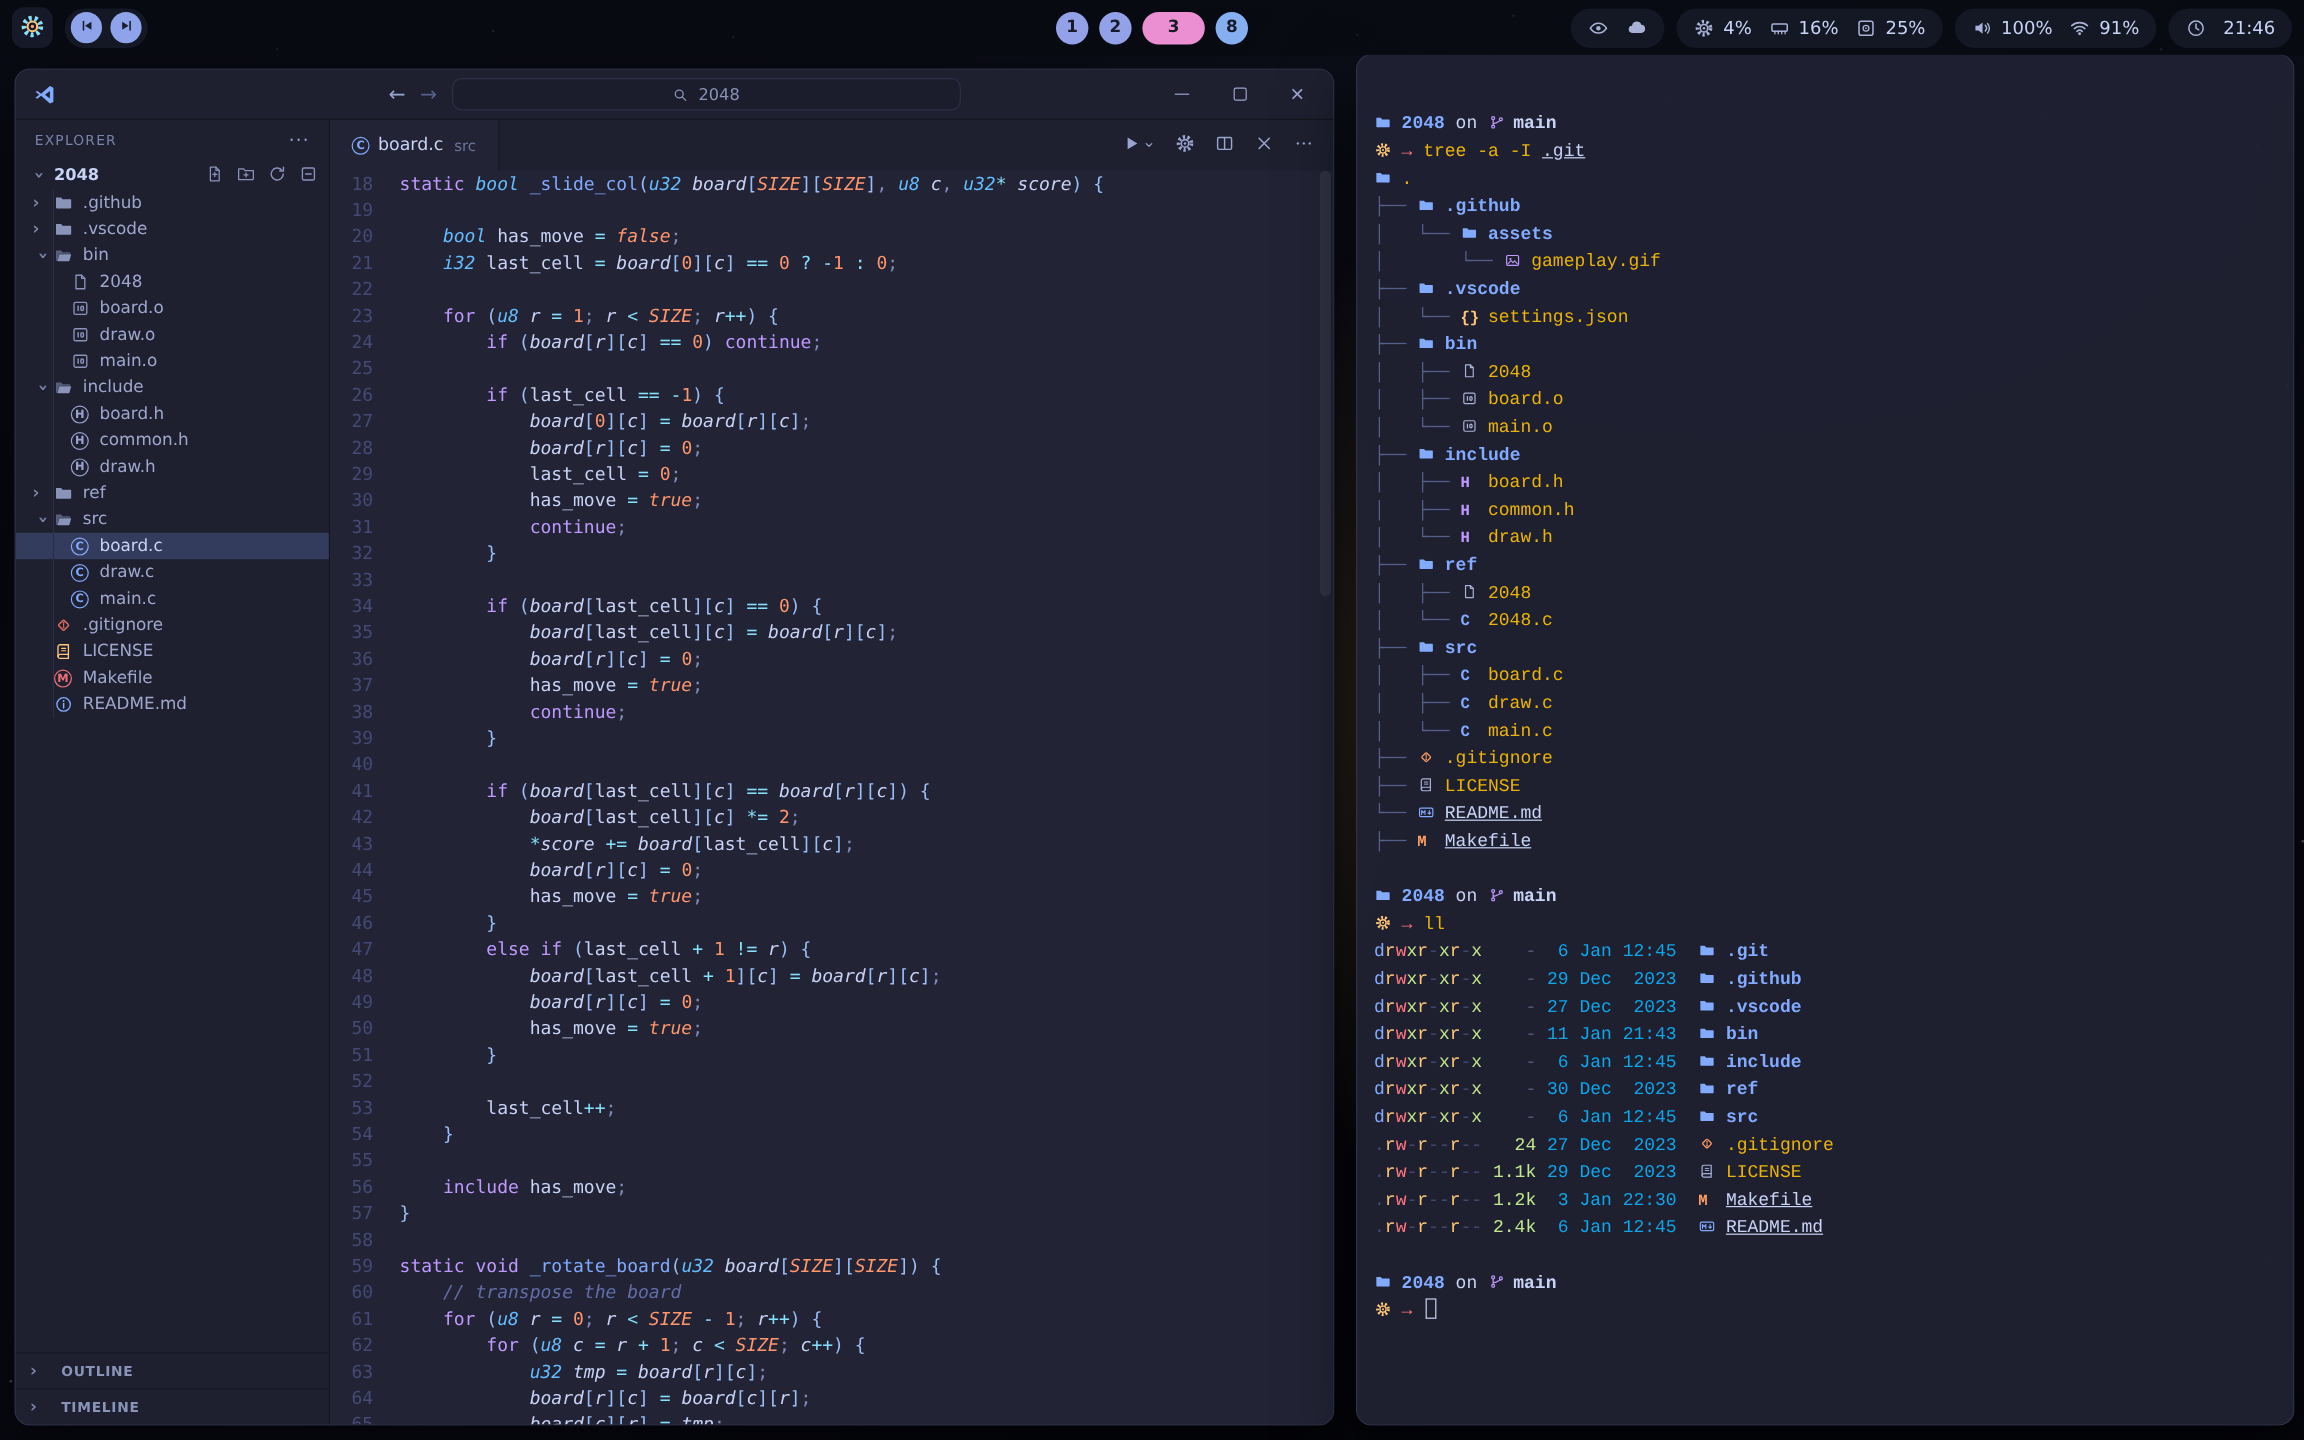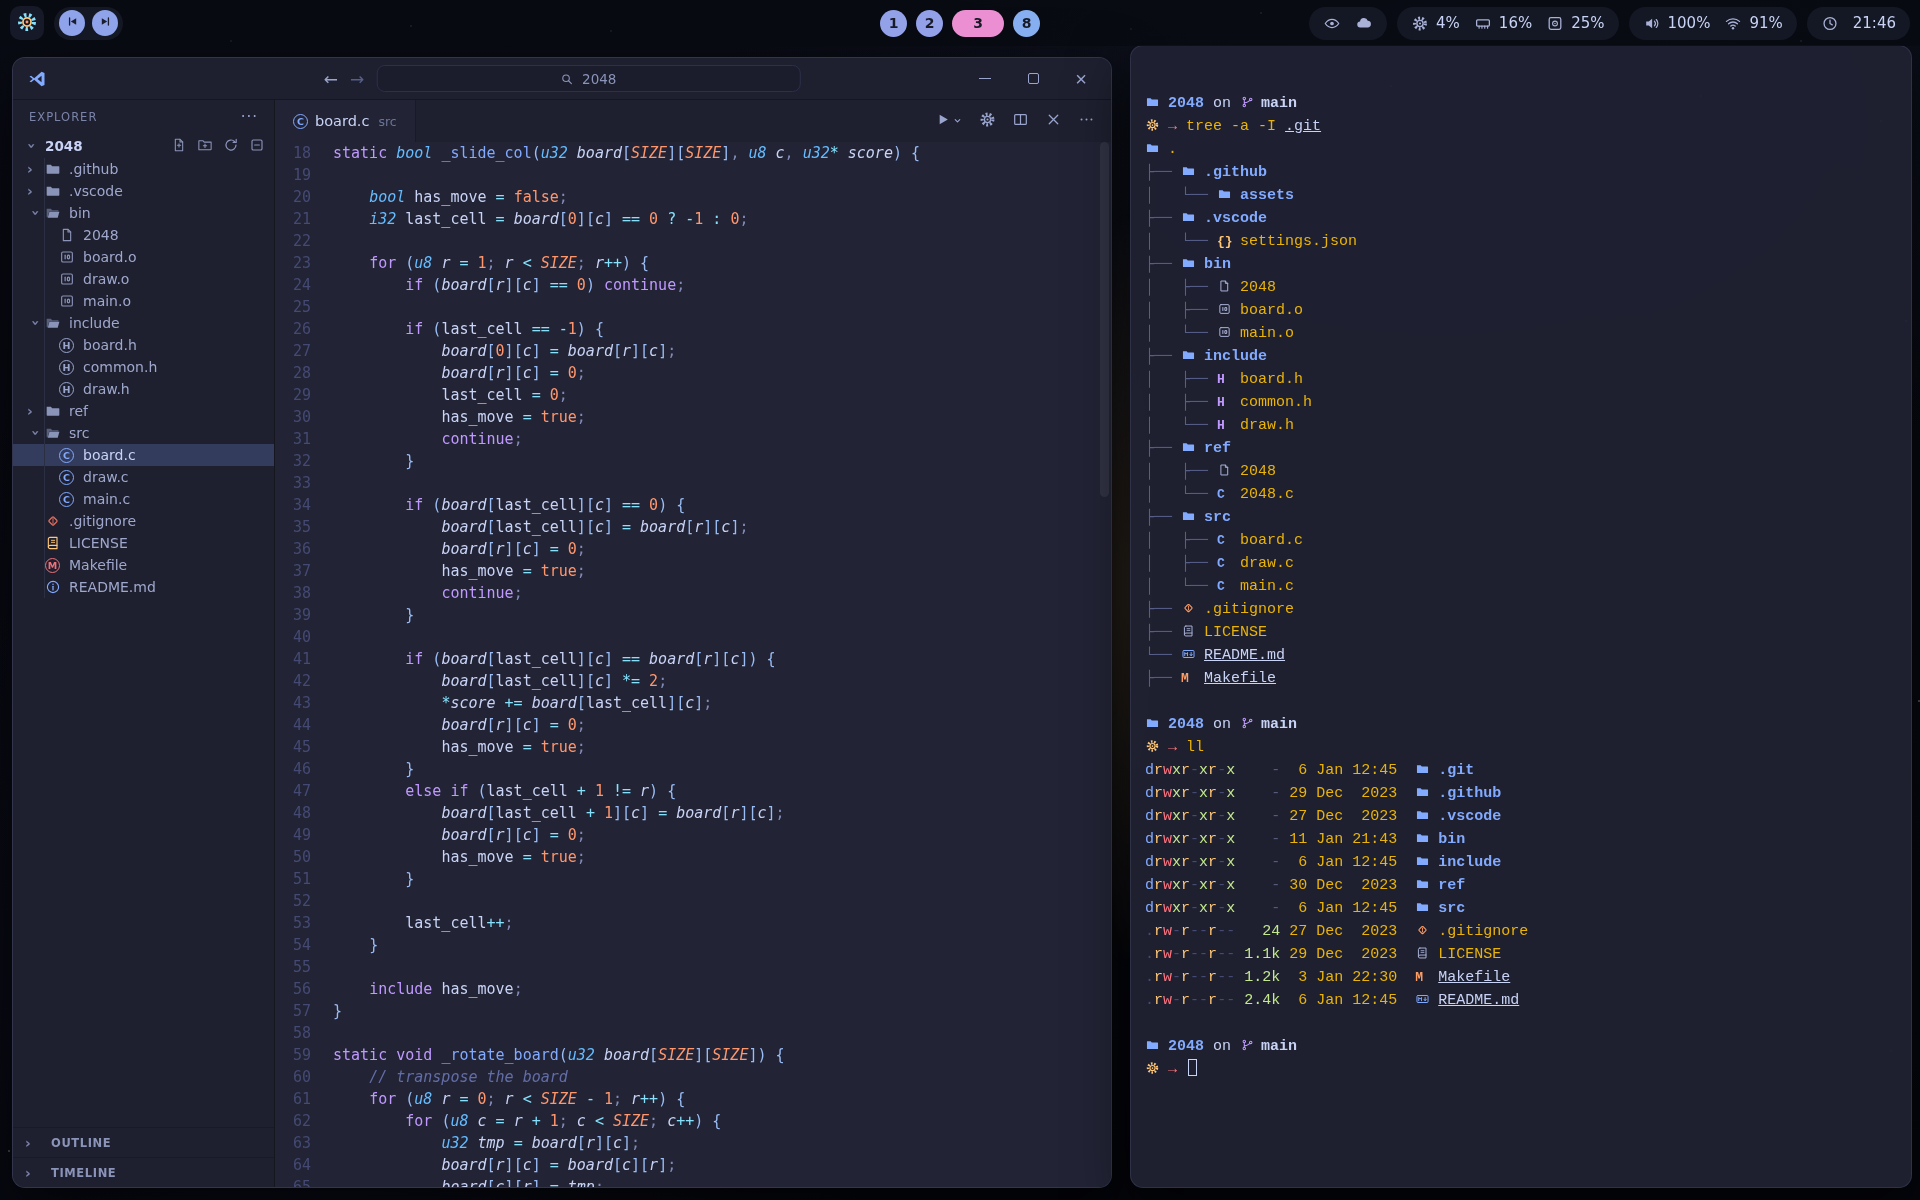--- a/index.html
+++ b/index.html
@@ -101,21 +101,21 @@
   .ta-btn .caret svg{width:11px;height:11px}
   .codearea{flex:1;position:relative;overflow:hidden;font-family:"DejaVu Sans Mono","Liberation Mono",monospace;font-size:15px}
   .cl{display:flex;height:22px;line-height:22px}
   .ln{width:58px;flex:0 0 auto;text-align:right;padding-right:22px;color:#444a73}
   .lc{white-space:pre;color:#c8d3f5}
   .kw{color:#c099ff}
   .ty{color:#65bcff;font-style:italic}
   .fn{color:#82aaff}
   .mc{color:#ff966c;font-style:italic}
   .nu{color:#ff966c}
-  .ct{color:#ff966c;}
+  .ct{color:#ff966c;font-style:italic}
   .op{color:#86e1fc}
   .cm{color:#636da6;font-style:italic}
   .pm{color:#c8d3f5;font-style:italic}
   .br{color:#9abdf5}
   .pu{color:#828bb8}
   .id{color:#c8d3f5}
   .scrollbar{position:absolute;right:2px;top:0;width:9px;height:100%;}
   .scroll-thumb{position:absolute;top:0;width:9px;height:34%;background:rgba(255,255,255,.07);border-radius:5px}
   
   .terminal{left:1130px;top:45px;width:782px;height:1143px;background:rgba(31,33,50,.96);overflow:hidden}
@@ -140,21 +140,21 @@
   .p-dir{color:#82aaff;font-weight:700}
   .p-on{color:#c8d3f5}
   .p-branch{color:#c8d3f5;font-weight:700}
   .t-arrow{color:#ff757f;font-weight:700}
   .t-pre{color:#565f89}
   .t-dir{color:#82aaff;font-weight:700}
   .t-plain{color:#eab308}
   .t-underline{color:#c8d3f5;text-decoration:underline}
   .t-sz{color:#c3e88d}
   .t-dash{color:#545c7e}
-  .t-dt{color:#eab308}
+  .t-dt{color:#0ea5e9}
   .cursorblk{display:inline-block;width:9px;height:17px;border:1.5px solid #c8d3f5;vertical-align:-3px;margin-left:2px}
 </style>
 </head>
 <body>
 
 <div class="wallpaper">
   <div class="stars"></div>
   <div class="glow"></div>
 </div>
 
@@ -774,20 +774,25 @@
           </svg></span><span class="t-arrow">→ </span><span class="t-plain">tree -a -I </span><span class="t-underline">.git</span></div>
       <div class="tl"><span class="t-pre"></span><span class="ic folder"><svg xmlns="http://www.w3.org/2000/svg" viewBox="0 0 24 24">
             <path d="M2.5 5.5h6.3l2 2.2H20.7a.8.8 0 01.8.8V18a1 1 0 01-1 1H3.5a1 1 0 01-1-1V5.5z" fill="currentColor"></path>
           </svg></span><span class="t-plain">.</span></div>
       <div class="tl"><span class="t-pre">├── </span><span class="ic folder"><svg xmlns="http://www.w3.org/2000/svg" viewBox="0 0 24 24">
             <path d="M2.5 5.5h6.3l2 2.2H20.7a.8.8 0 01.8.8V18a1 1 0 01-1 1H3.5a1 1 0 01-1-1V5.5z" fill="currentColor"></path>
           </svg></span><span class="t-dir">.github</span></div>
       <div class="tl"><span class="t-pre">│   └── </span><span class="ic folder"><svg xmlns="http://www.w3.org/2000/svg" viewBox="0 0 24 24">
             <path d="M2.5 5.5h6.3l2 2.2H20.7a.8.8 0 01.8.8V18a1 1 0 01-1 1H3.5a1 1 0 01-1-1V5.5z" fill="currentColor"></path>
           </svg></span><span class="t-dir">assets</span></div>
+      <div class="tl"><span class="t-pre">│       └── </span><span class="ic image"><svg xmlns="http://www.w3.org/2000/svg" viewBox="0 0 24 24">
+            <rect x="3.5" y="5" width="17" height="14" rx="1.5" fill="none" stroke="currentColor" stroke-linecap="round" stroke-linejoin="round" stroke-width="1.7"></rect>
+            <circle cx="9" cy="10" r="1.5" fill="currentColor"></circle>
+            <path d="M5.5 16.5l4.2-4.2 2.8 2.8 2.4-2.4 3.6 3.8" fill="none" stroke="currentColor" stroke-linecap="round" stroke-linejoin="round" stroke-width="1.6"></path>
+          </svg></span><span class="t-plain">gameplay.gif</span></div>
       <div class="tl"><span class="t-pre">├── </span><span class="ic folder"><svg xmlns="http://www.w3.org/2000/svg" viewBox="0 0 24 24">
             <path d="M2.5 5.5h6.3l2 2.2H20.7a.8.8 0 01.8.8V18a1 1 0 01-1 1H3.5a1 1 0 01-1-1V5.5z" fill="currentColor"></path>
           </svg></span><span class="t-dir">.vscode</span></div>
       <div class="tl"><span class="t-pre">│   └── </span><span class="ic tx braces">{}</span><span class="t-plain">settings.json</span></div>
       <div class="tl"><span class="t-pre">├── </span><span class="ic folder"><svg xmlns="http://www.w3.org/2000/svg" viewBox="0 0 24 24">
             <path d="M2.5 5.5h6.3l2 2.2H20.7a.8.8 0 01.8.8V18a1 1 0 01-1 1H3.5a1 1 0 01-1-1V5.5z" fill="currentColor"></path>
           </svg></span><span class="t-dir">bin</span></div>
       <div class="tl"><span class="t-pre">│   ├── </span><span class="ic file"><svg xmlns="http://www.w3.org/2000/svg" viewBox="0 0 24 24">
             <path d="M6.5 3.5h7l4 4v13h-11z" fill="none" stroke="currentColor" stroke-linecap="round" stroke-linejoin="round" stroke-width="1.7"></path>
             <path d="M13.5 3.5v4h4" fill="none" stroke="currentColor" stroke-linecap="round" stroke-linejoin="round" stroke-width="1.7"></path>

